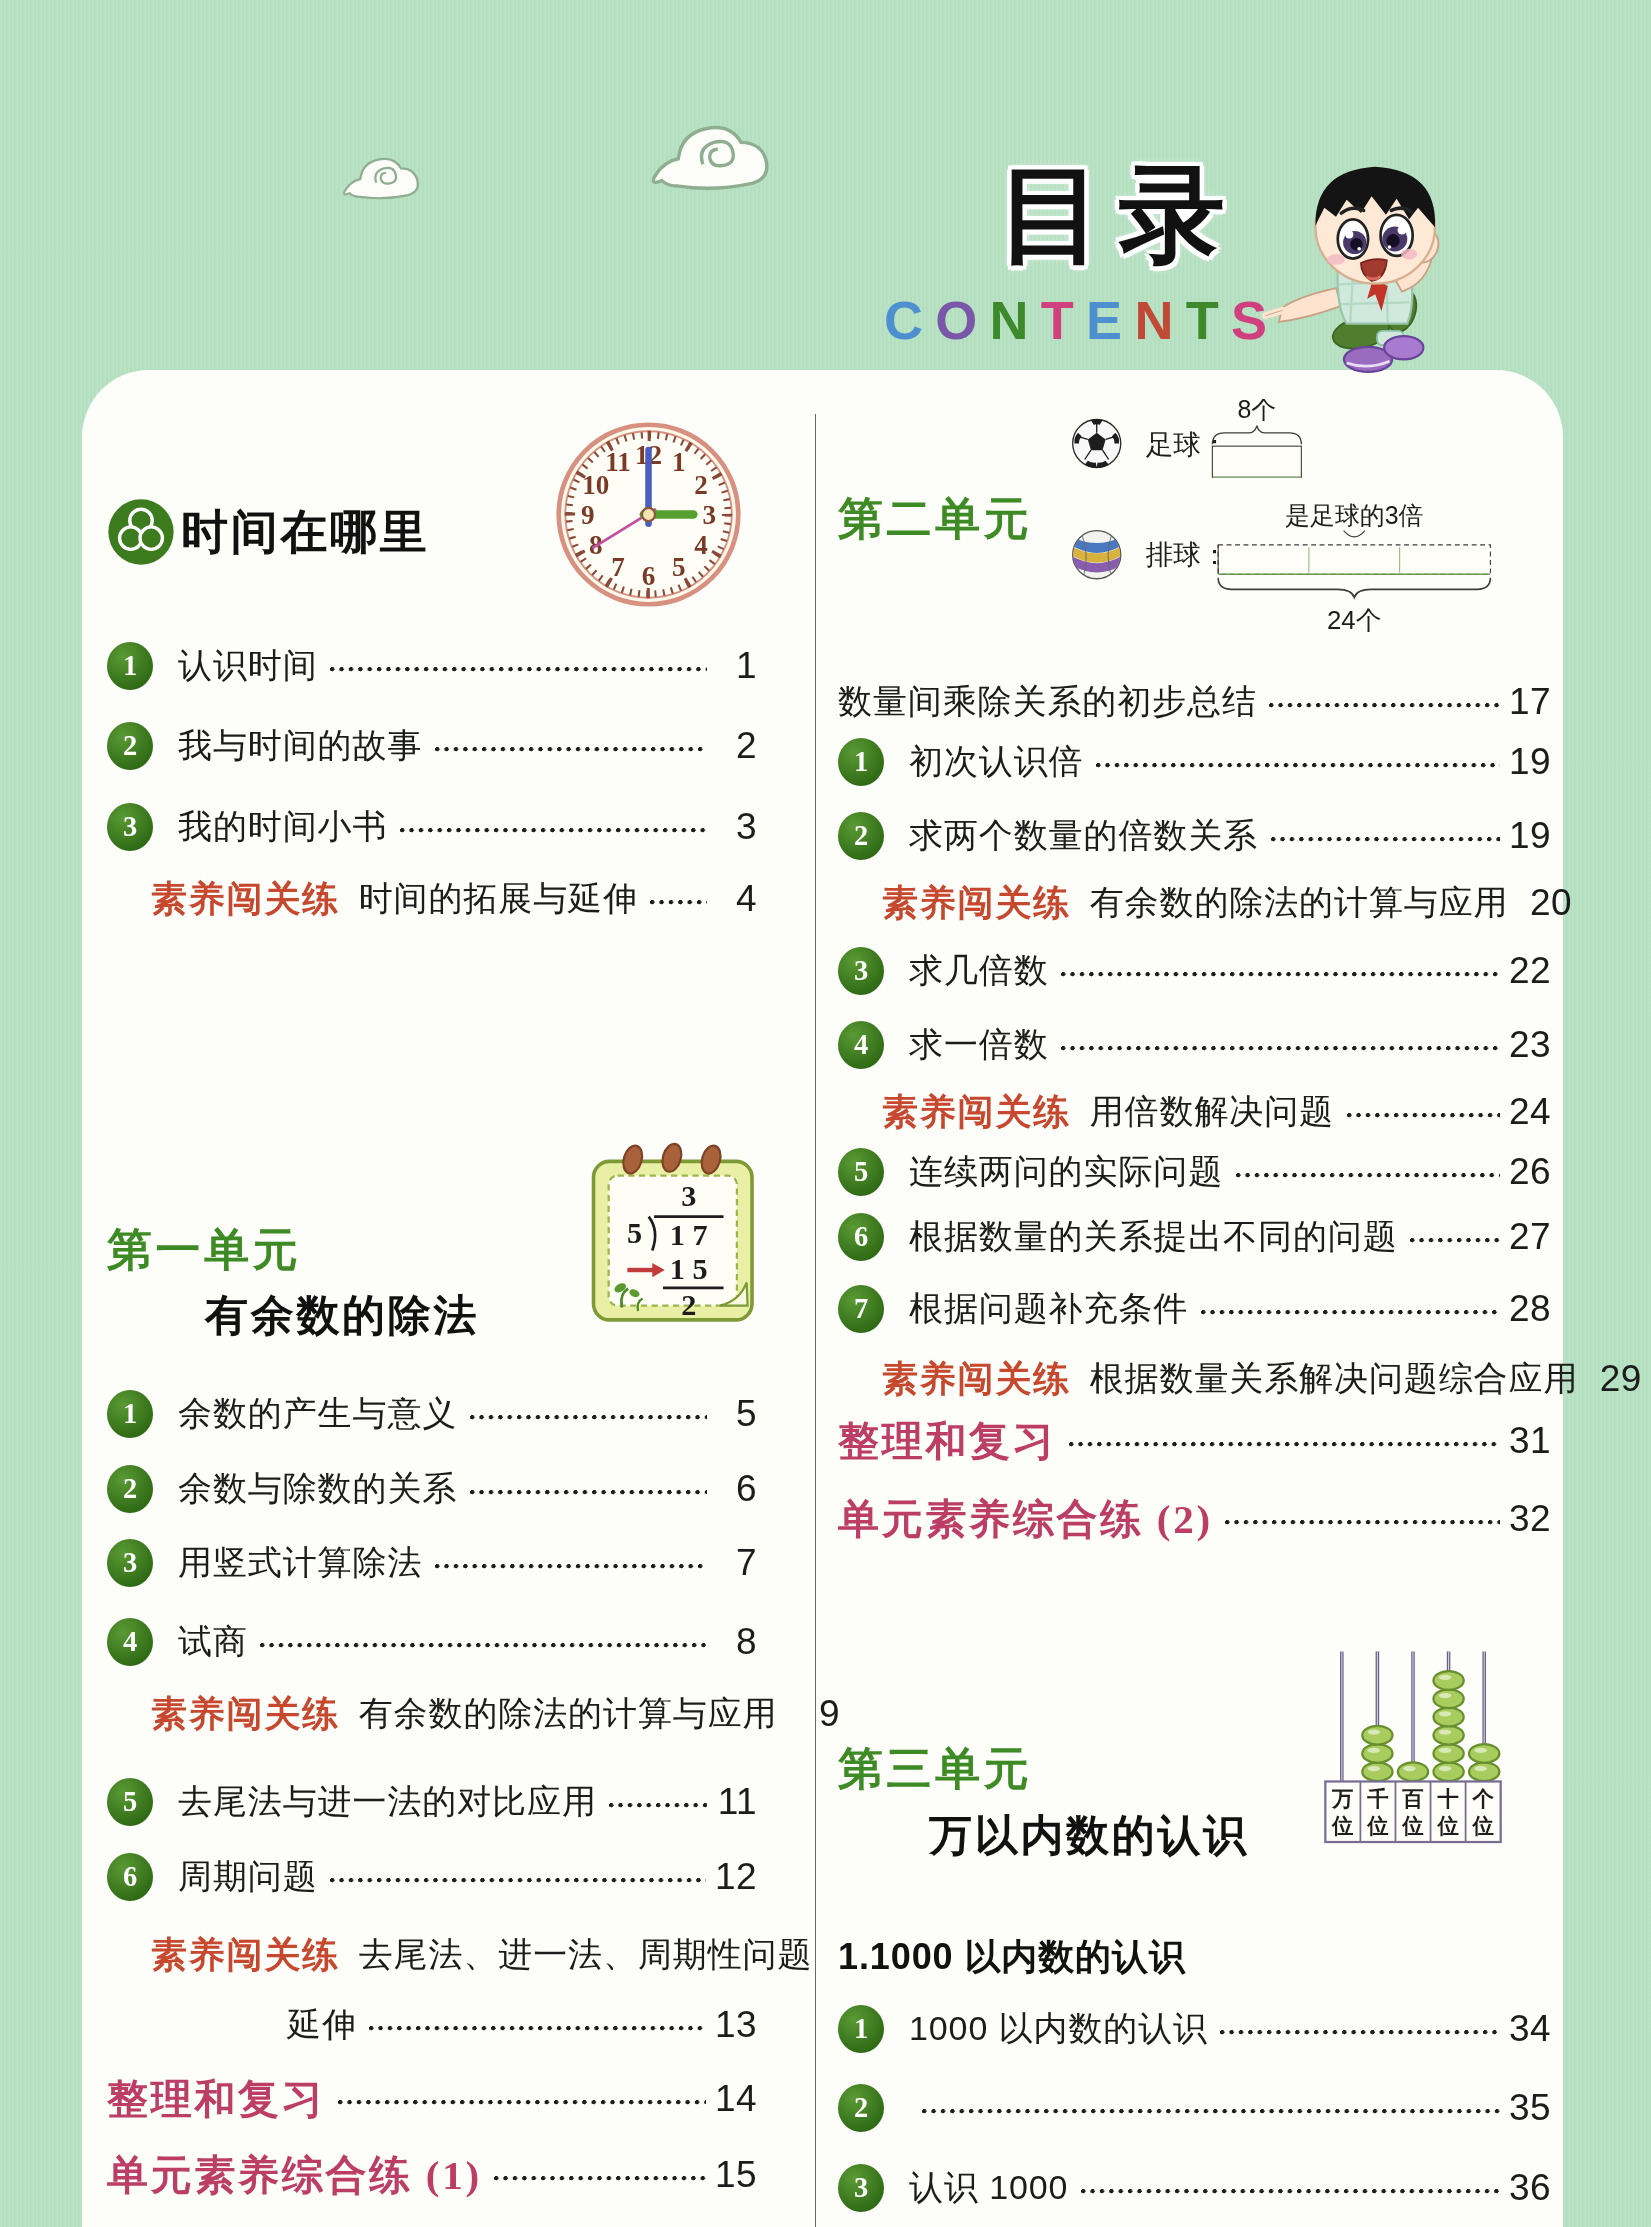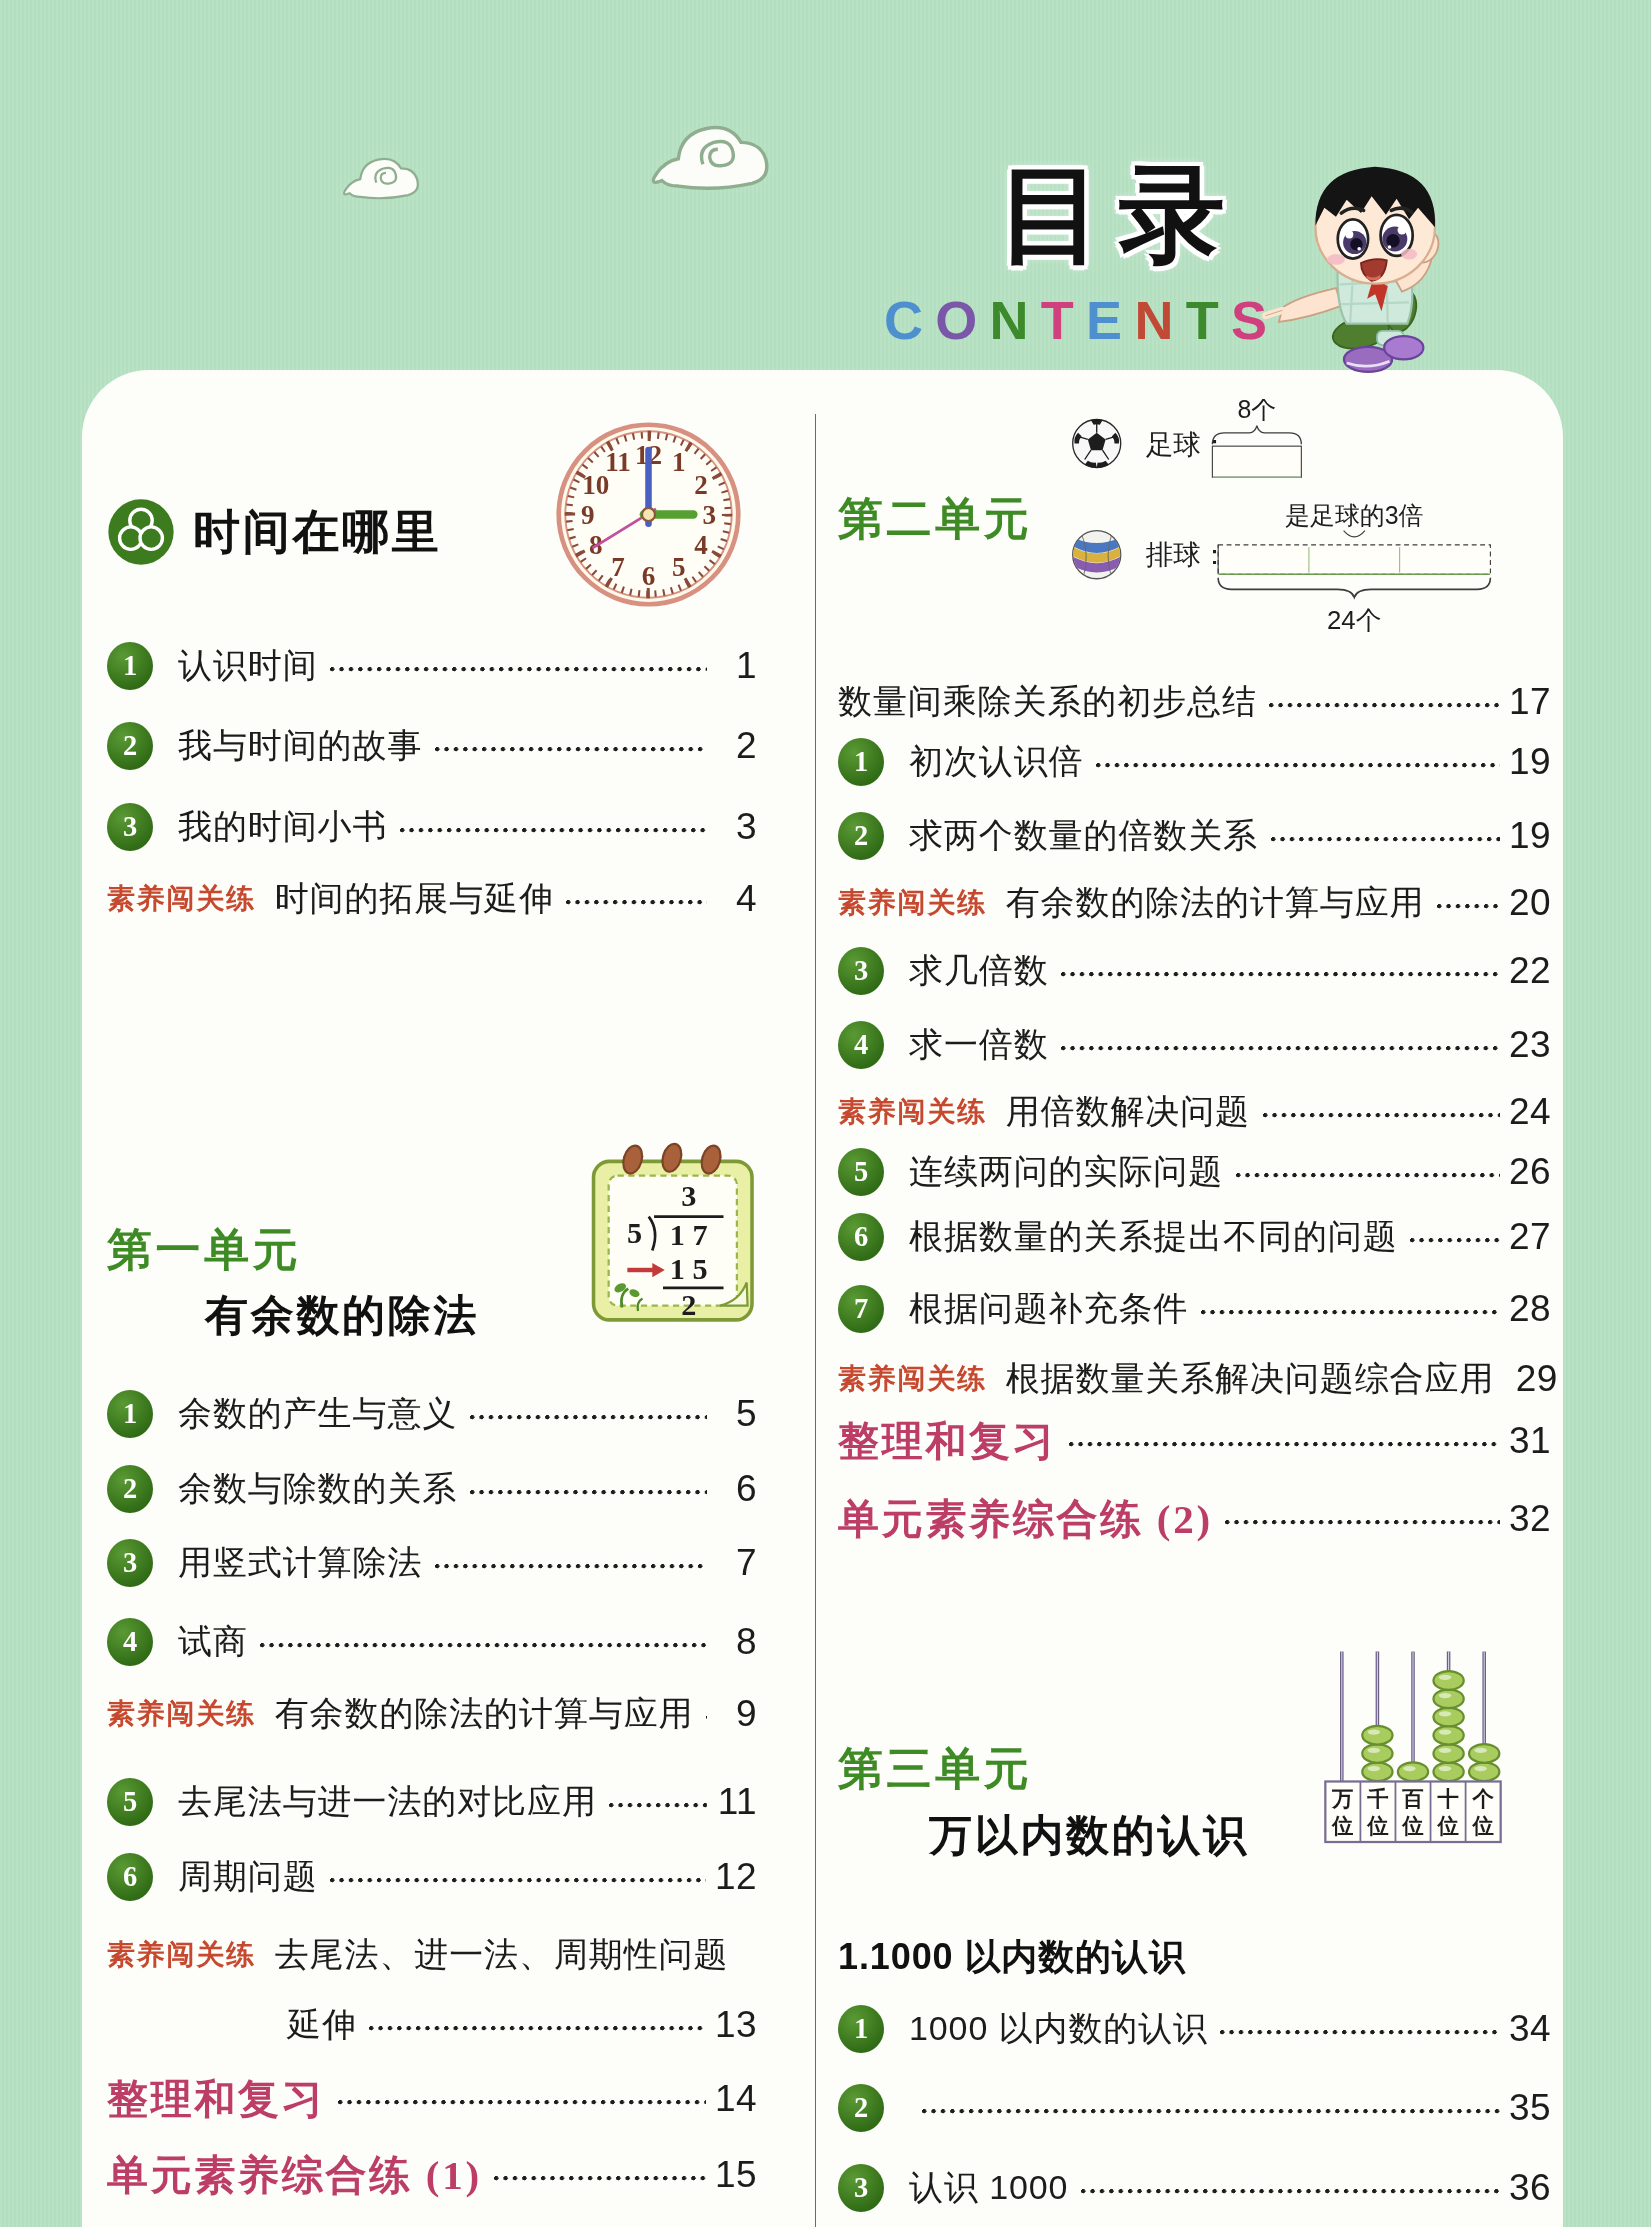--- a/index.html
+++ b/index.html
@@ -25,26 +25,26 @@
   .row{position:absolute;left:0;right:0;height:52px;display:flex;align-items:center;}
   .badge{flex:0 0 auto;width:46px;height:48px;border-radius:50%;margin-right:25px;
       background:radial-gradient(circle at 35% 30%, #5a9a34, #2f6a15 75%);
       display:flex;align-items:center;justify-content:center;}
   .badge span{color:#fff;font-size:28.5px;font-weight:bold;font-family:"Liberation Serif","DejaVu Serif",serif;}
   .lbl{flex:0 0 auto;font-size:34px;letter-spacing:0.9px;white-space:nowrap;}
   .leader{flex:1 1 auto;height:4.9px;align-self:center;margin:6.2px 9px 0 12.5px;
       background-image:radial-gradient(circle at 2.2px 2.2px,#1d1d1d 2px,transparent 2.3px);
       background-size:9.4px 4.9px;background-repeat:repeat-x;}
   .pg{flex:0 0 auto;min-width:41px;text-align:right;font-size:37px;letter-spacing:0.4px;}
-  .tag{flex:0 0 auto;font-size:28px;font-weight:bold;color:#c6492f;font-family:Liberation Mono, monospace;letter-spacing:1.8px;white-space:nowrap;}
+  .tag{flex:0 0 auto;font-size:36px;font-weight:bold;color:#c6492f;font-family:Liberation Mono, monospace;letter-spacing:1.8px;white-space:nowrap;margin-left:44px;}
   .sp .lbl{margin-left:18.7px;}
   .rev-lbl{flex:0 0 auto;font-size:41px;font-weight:bold;color:#bc3e66;font-family:"Liberation Serif","DejaVu Serif",serif;letter-spacing:2.7px;white-space:nowrap;}
   .indent2{margin-left:180px;}
   
-  .sec0-head{position:absolute;top:498px;left:0;display:flex;align-items:center;gap:18px;}
+  .sec0-head{position:absolute;top:498px;left:0;display:flex;align-items:center;gap:6px;}
   .sec0-head h2{margin:0;font-size:47px;font-weight:900;letter-spacing:2.7px;color:#111;}
   .unit-green{position:absolute;left:0;font-size:45px;font-weight:900;letter-spacing:3.6px;color:#3e8b26;}
   .unit-black{position:absolute;font-size:43px;font-weight:900;letter-spacing:2.7px;color:#111;}
   .subsec{position:absolute;left:0;font-size:36px;font-weight:900;letter-spacing:0.9px;color:#111;}
   .illus{position:absolute;}
   svg text{font-family:"Liberation Serif","DejaVu Serif",serif;}
   svg .sans{font-family:"Liberation Sans","DejaVu Sans",sans-serif;}
 </style>
 </head>
 <body>

